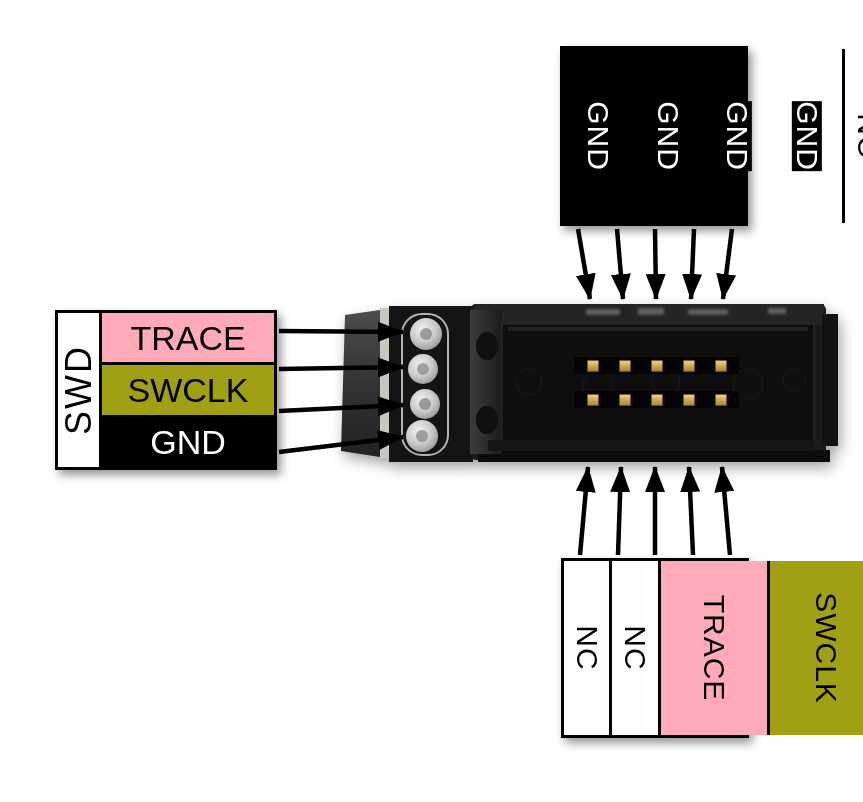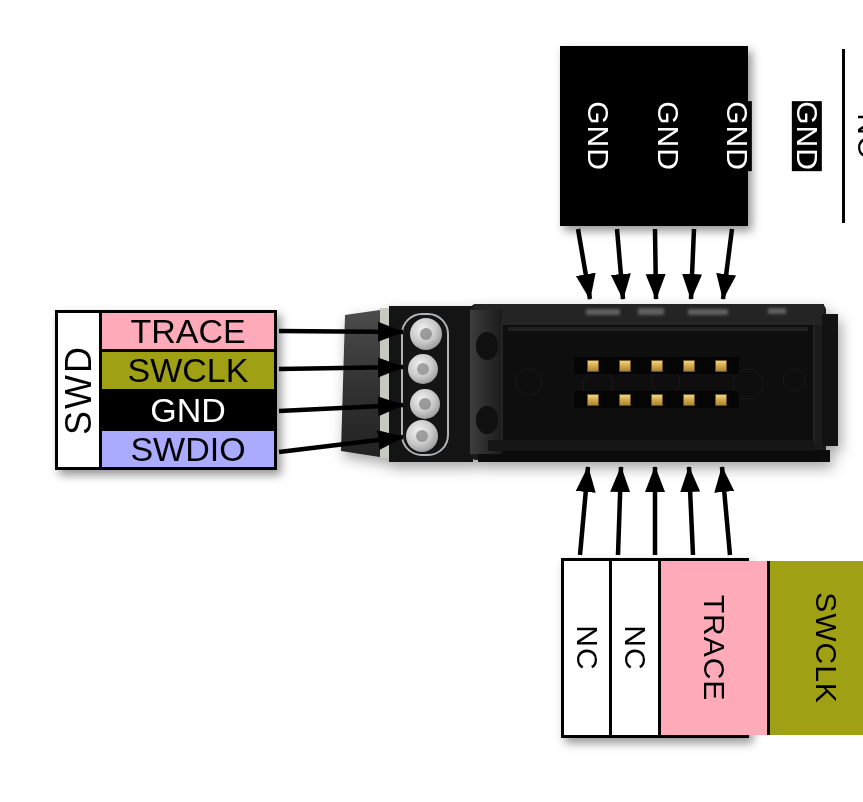--- a/index.html
+++ b/index.html
@@ -165,23 +165,20 @@
     <div class="left-rows">
       <div class="left-row" style="background: rgb(255, 170, 185); color: rgb(0, 0, 0);">
         <span>TRACE</span>
       </div>
       <div class="left-row" style="background: rgb(160, 160, 20); color: rgb(0, 0, 0);">
         <span>SWCLK</span>
       </div>
       <div class="left-row" style="background: rgb(0, 0, 0); color: rgb(255, 255, 255);">
         <span>GND</span>
       </div>
-      <div class="left-row" style="background: rgb(170, 170, 255); color: rgb(0, 0, 0);">
-        <span>SWDIO</span>
-      </div>
     </div>
   </div>
 
   <div class="box bottom-box">
     <div class="pin-col" style="background: rgb(255, 255, 255);">
       <span class="vtext cw" style="color: rgb(0, 0, 0);">NC</span>
     </div>
     <div class="pin-col" style="background: rgb(255, 255, 255);">
       <span class="vtext cw" style="color: rgb(0, 0, 0);">NC</span>
     </div>

